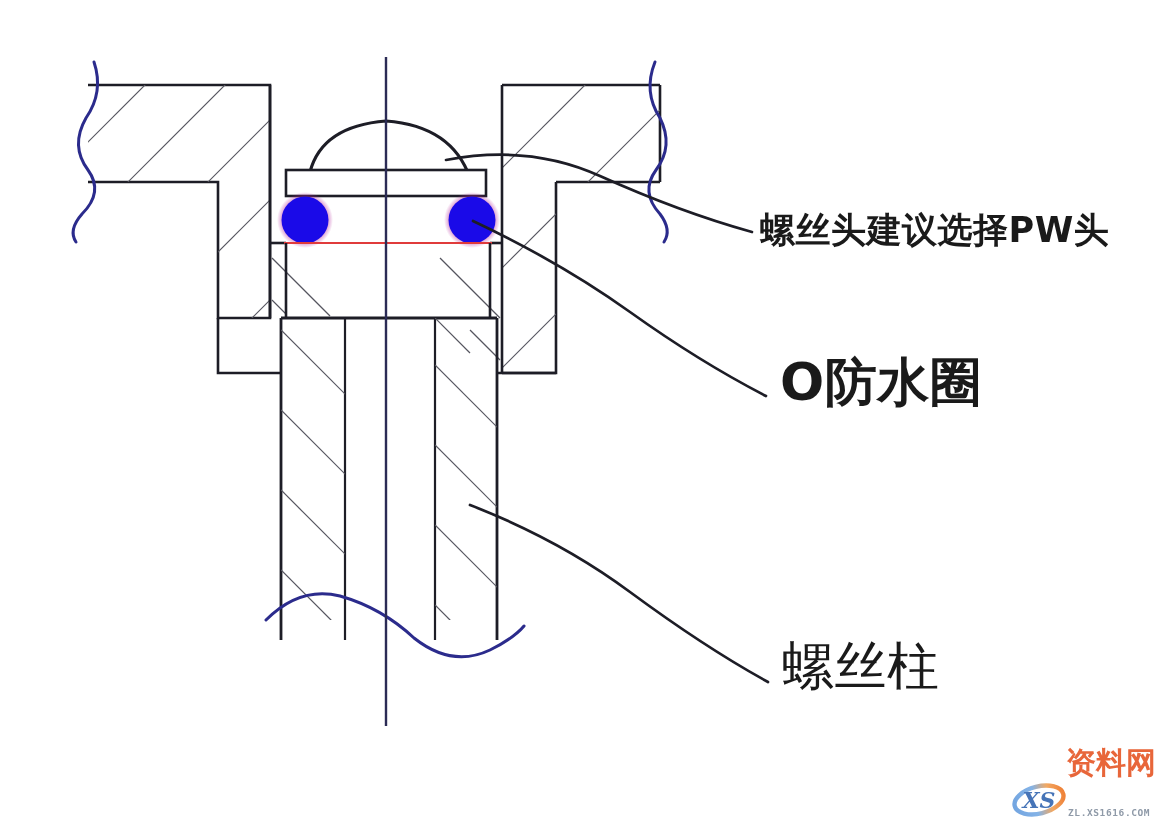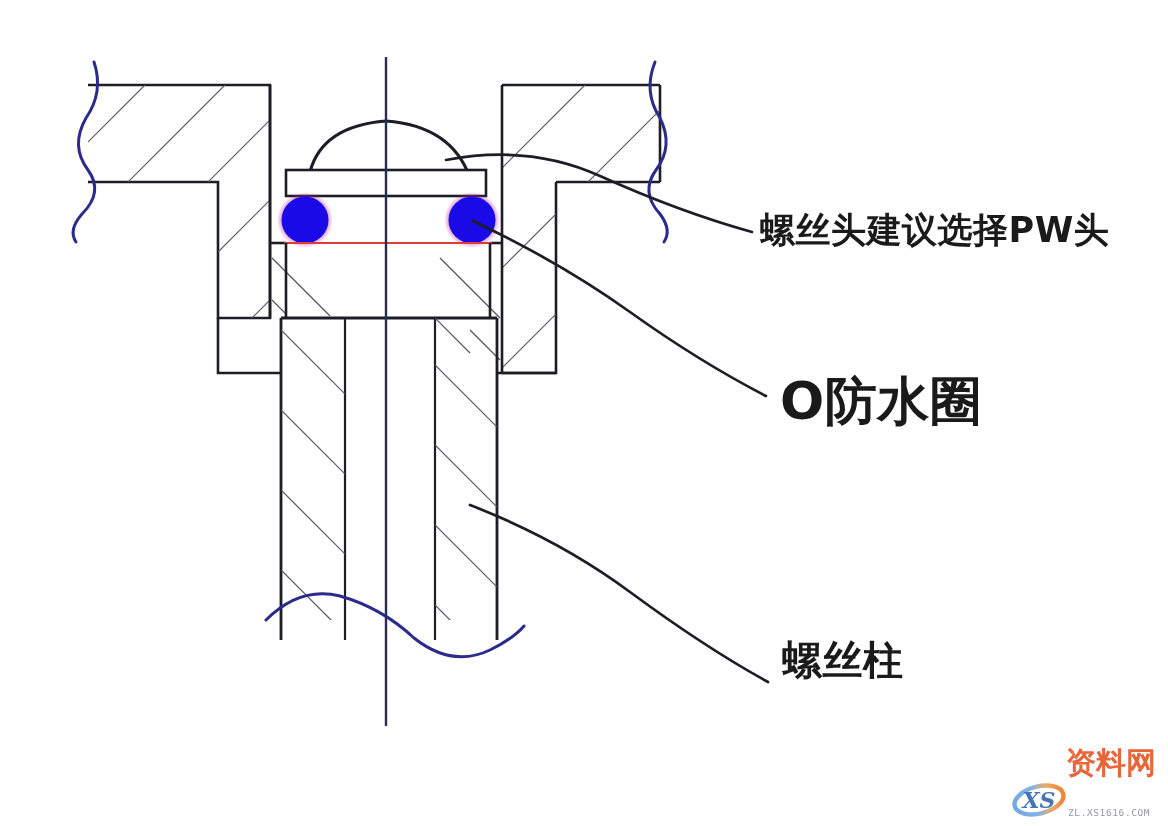--- a/index.html
+++ b/index.html
@@ -10,35 +10,35 @@
   }
   #stage{position:relative;width:1168px;height:826px;background:#ffffff;}
   #drawing{position:absolute;left:0;top:0;width:1168px;height:826px;}
   .lbl{
     position:absolute;white-space:nowrap;color:#1a1a1a;
     font-family:"DejaVu Sans","Liberation Sans",sans-serif;
     font-weight:700;letter-spacing:0.5px;line-height:1;
     -webkit-font-smoothing:antialiased;
   }
   #lbl-screwhead{left:760px;top:213px;font-size:35px;font-weight:700;}
-  #lbl-oring{left:780px;top:356px;font-size:52px;font-weight:700;margin-top:19px;}
-  #lbl-post{left:782px;top:640px;font-size:40px;font-weight:700;}
+  #lbl-oring{left:780px;top:356px;font-size:52px;font-weight:700;}
+  #lbl-post{left:782px;top:640px;font-size:52px;font-weight:400;}
   #watermark{
     position:absolute;left:1012px;top:778px;width:150px;height:46px;
     opacity:0.96;
   }
   #wm-text{
     position:absolute;left:1066px;top:748px;
     font-size:30px;font-weight:700;color:#e8663a;
     font-family:"DejaVu Sans","Liberation Sans",sans-serif;
     letter-spacing:0px;line-height:1;
   }
   #wm-url{
     position:absolute;left:1068px;top:808px;
-    font-size:9.5px;font-weight:400;color:#8f9aa8;
+    font-size:9.5px;font-weight:700;color:#8f9aa8;
     font-family:"DejaVu Sans Mono","Liberation Mono",monospace;
     letter-spacing:0.6px;line-height:1;
   }
 </style>
 </head>
 <body>
 
 <div id="stage">
 
   <svg id="drawing" viewBox="0 0 1168 826" xmlns="http://www.w3.org/2000/svg">

